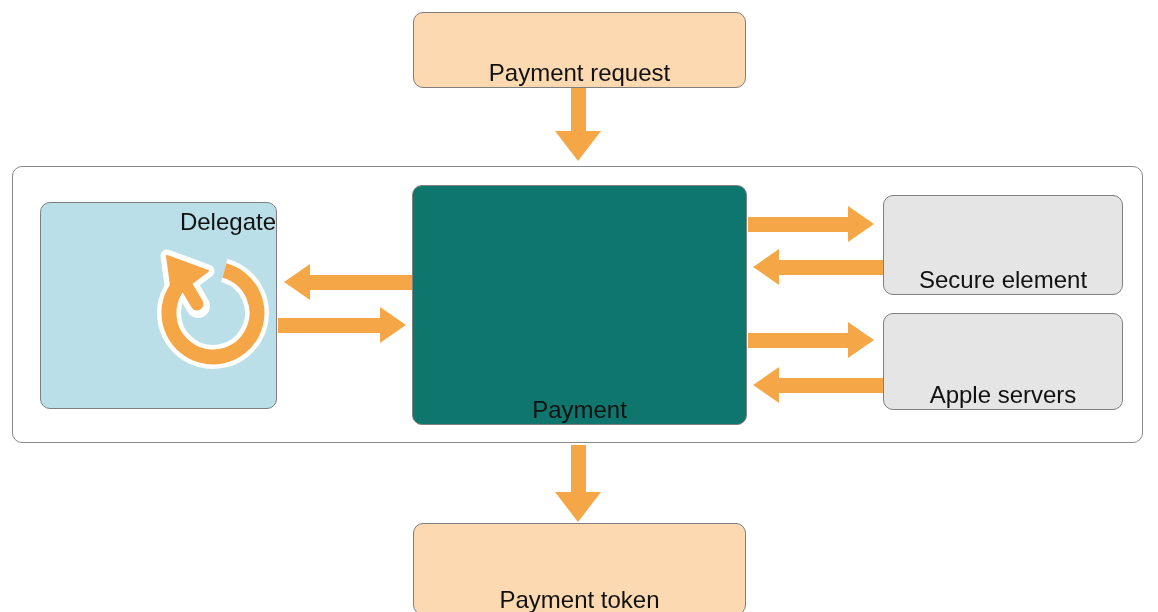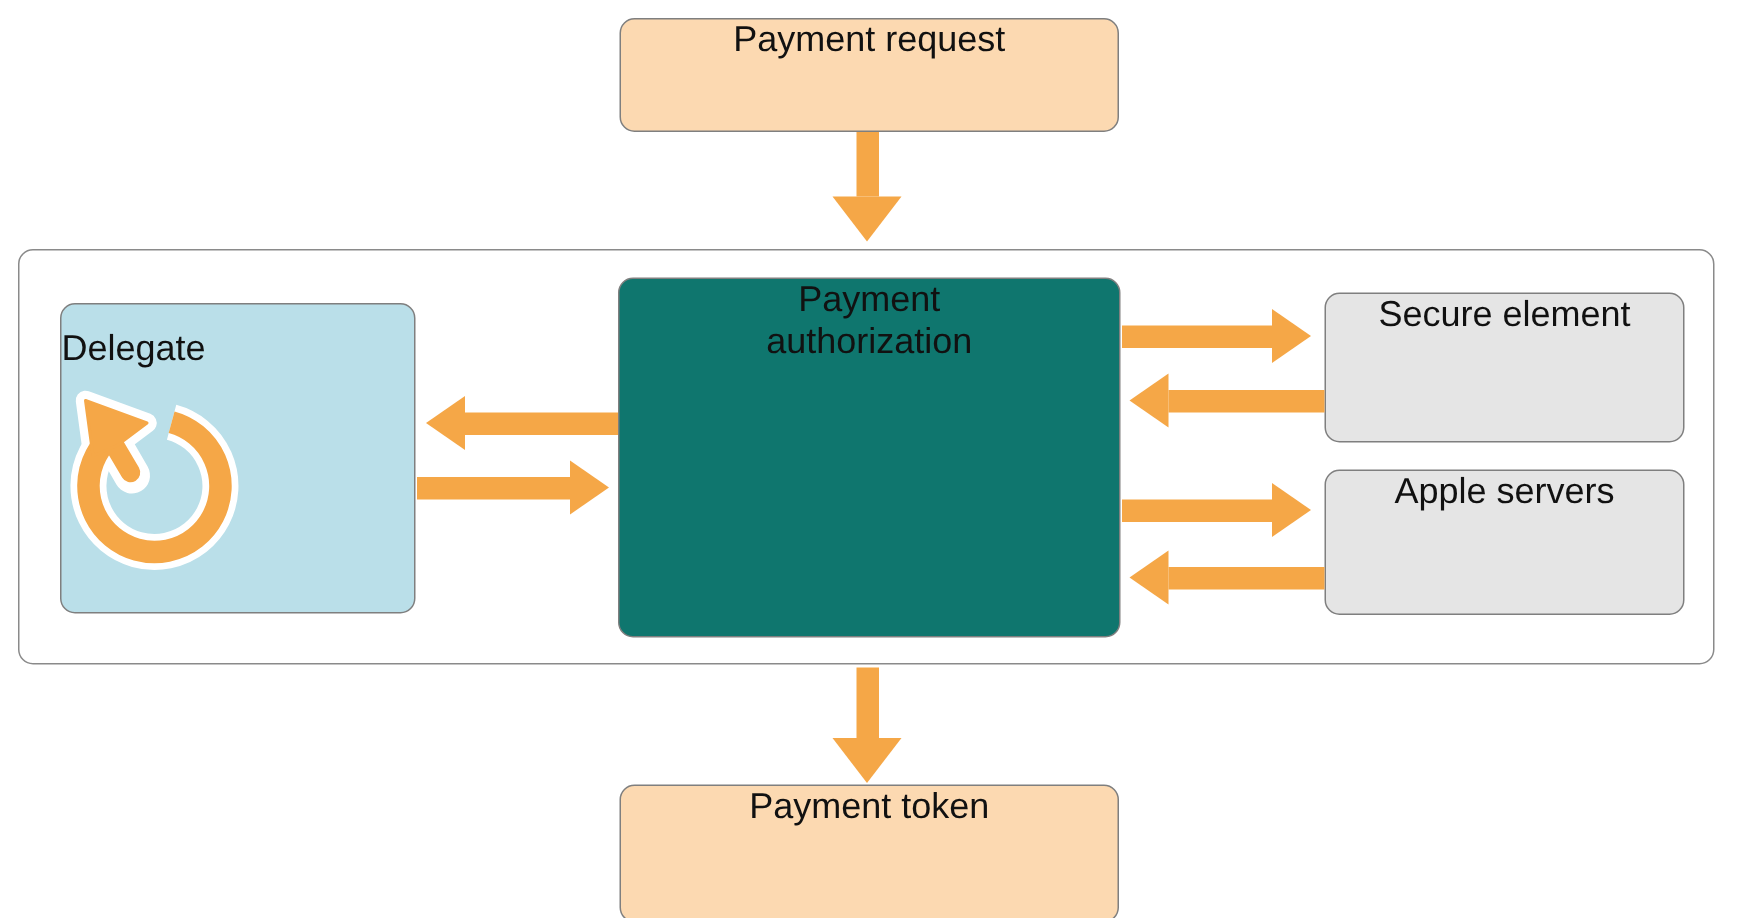--- a/index.html
+++ b/index.html
@@ -3,37 +3,37 @@
 <meta charset="utf-8">
 <style>
   html,body{margin:0;padding:0;}
   body{
     width:1158px;height:612px;position:relative;background:#ffffff;
     font-family:"Liberation Sans","DejaVu Sans",sans-serif;
     color:#111111;overflow:hidden;
   }
   .node{
     position:absolute;border:1.5px solid #7f7f7f;border-radius:10px;
-    box-sizing:border-box;display:flex;align-items:flex-start;justify-content:center;
+    box-sizing:border-box;display:flex;align-items:flex-end;justify-content:center;
     font-size:24px;line-height:28px;text-align:center;
   }
   .peach{background:#fcd9b1;}
   .blue{background:#badfe9;}
   .green{background:#0f766e;}
   .gray{background:#e5e5e5;}
   .outer{
     position:absolute;left:12px;top:166px;width:1131px;height:277px;
     border:1.5px solid #8a8a8a;border-radius:10px;background:#ffffff;
     box-sizing:border-box;
   }
   
   .n-request{left:413px;top:12px;width:333px;height:76px;}
   .n-token{left:413px;top:523px;width:333px;height:92px;}
   .n-delegate{left:40px;top:202px;width:237px;height:207px;flex-direction:column;justify-content:flex-start;}
-  .n-delegate .lbl{margin-top:16px;}
+  .n-delegate .lbl{margin-top:5px;}
   .n-delegate svg{margin-top:4px;}
   .n-pavc{left:412px;top:185px;width:335px;height:240px;}
   .n-secure{left:883px;top:195px;width:240px;height:100px;}
   .n-servers{left:883px;top:313px;width:240px;height:97px;}
   .wrap3{display:flex;flex-direction:column;}
 
   
   .varrow{position:absolute;width:46px;}
   .varrow .shaft{position:absolute;left:15.5px;width:15px;background:#f5a747;top:0;}
   .varrow .head{position:absolute;left:0;width:0;height:0;
@@ -84,21 +84,20 @@
     <path d="M 73.4 30.5 A 44 44 0 1 1 34.9 38.3" fill="none" stroke="#f5a747" stroke-width="15"></path>
 
     <line x1="46" y1="64" x2="33" y2="42" stroke="#f5a747" stroke-width="13" stroke-linecap="round"></line>
     <polygon points="16,16 57,31 37,46 21,53" fill="#f5a747" stroke="#f5a747" stroke-width="2" stroke-linejoin="round"></polygon>
   </svg>
 </div>
 
 <div class="node green n-pavc">
   <span class="wrap3">
     <span>Payment</span>
-    <span>authorization</span>
   </span>
 </div>
 
 <div class="node gray n-secure">
   <span>Secure element</span>
 </div>
 <div class="node gray n-servers">
   <span>Apple servers</span>
 </div>
 

